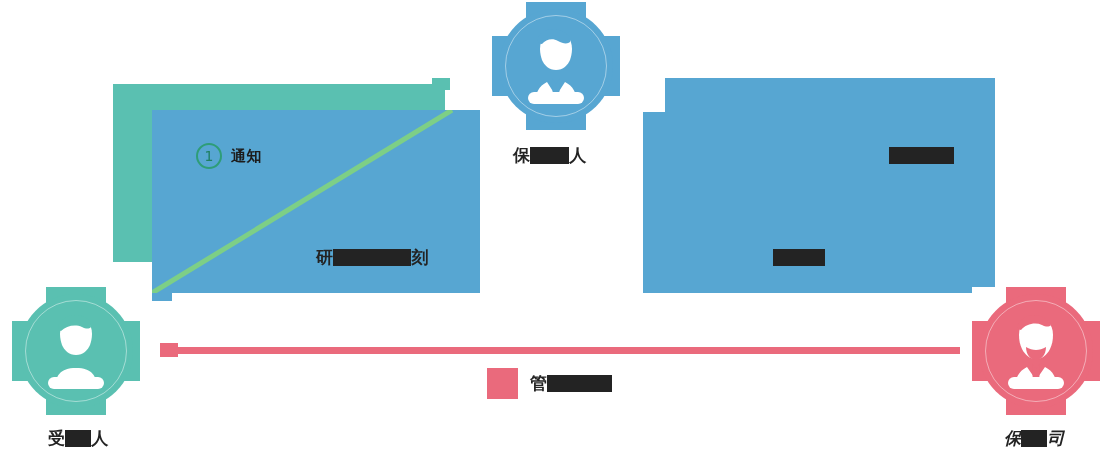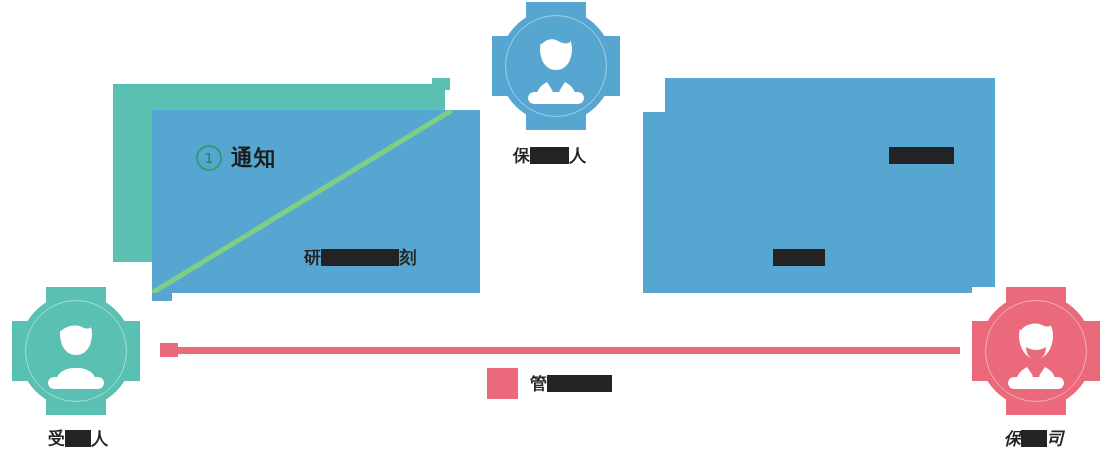--- a/index.html
+++ b/index.html
@@ -116,21 +116,21 @@
     display: flex;
     align-items: center;
     justify-content: center;
     font-size: 14px;
     line-height: 1;
     color: #1f7f61;
     font-weight: 400;
     box-sizing: border-box;
   }
   .step-label {
-    font-size: 22px;
+    font-size: 15px;
     font-weight: 700;
     color: #1c1c1c;
     letter-spacing: 0.5px;
     white-space: nowrap;
   }
 
   
   .redacted {
     position: absolute;
     white-space: nowrap;
@@ -141,21 +141,21 @@
     line-height: 1;
   }
   .redacted .vis { color: #232323; }
   .redacted .blk {
     display: inline-block;
     background: #232323;
     color: transparent;
     vertical-align: baseline;
   }
 
-  #label-left-panel-bottom { left: 304px; top: 249px; }
+  #label-left-panel-bottom { left: 316px; top: 249px; }
   #label-right-panel-top   { left: 889px; top: 147px; }
   #label-right-panel-bottom{ left: 773px; top: 249px; }
 
   
   .avatar {
     position: absolute;
     width: 128px;
     height: 128px;
   }
   .avatar .frame {

